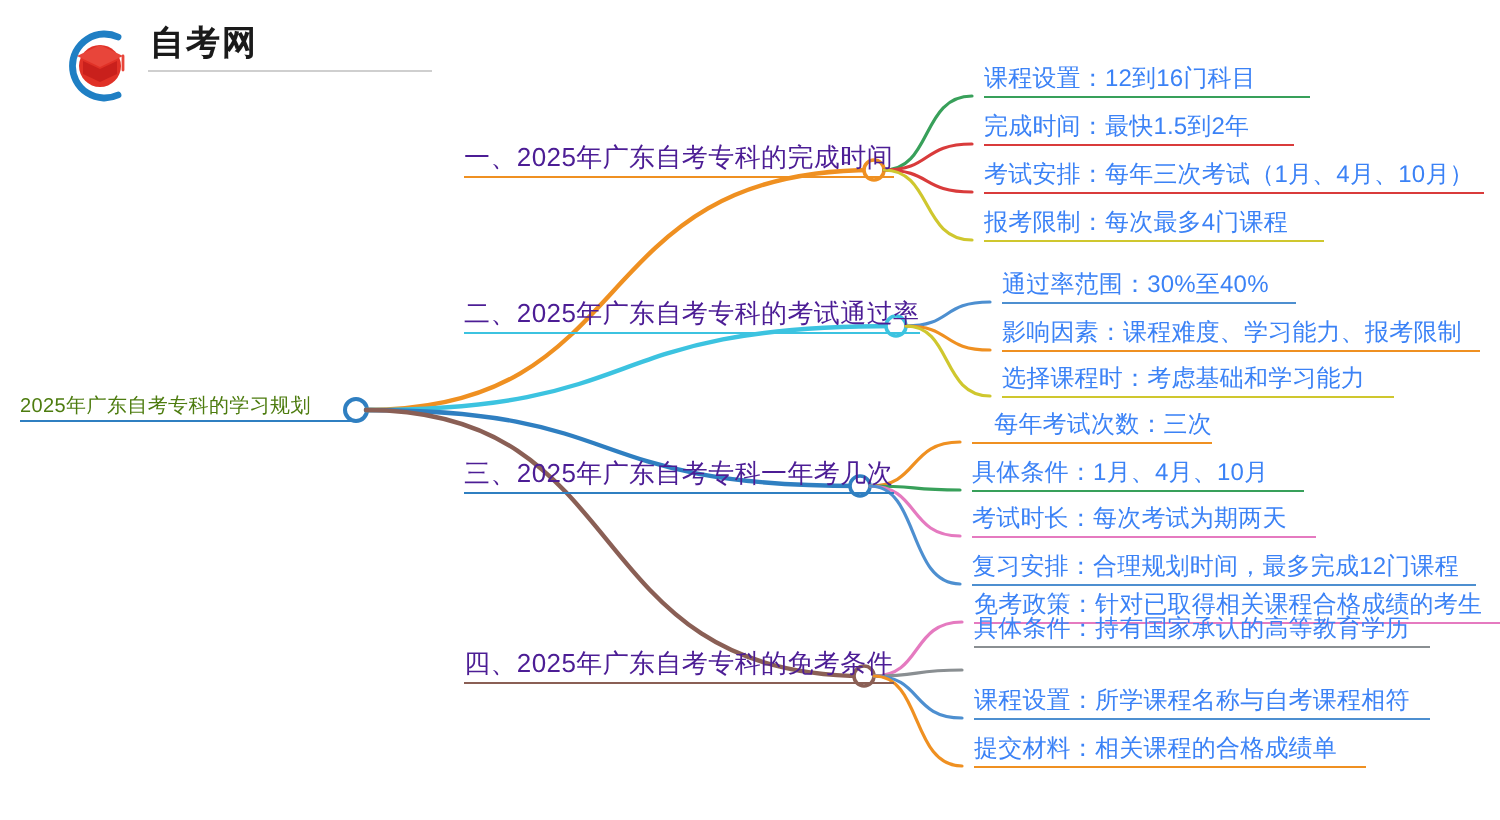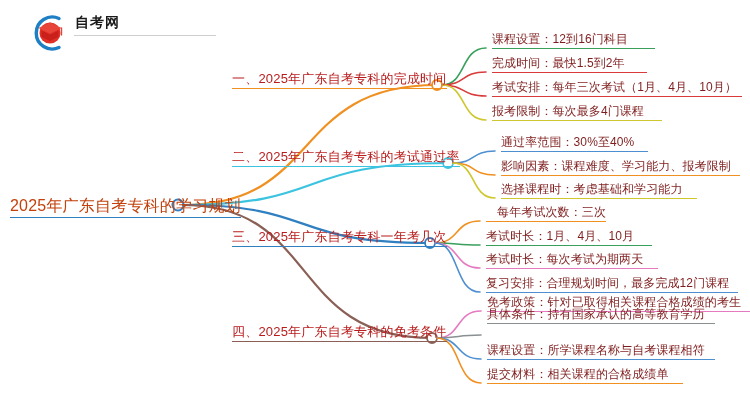--- a/index.html
+++ b/index.html
@@ -32,21 +32,21 @@
     height: 42px;
   }
   #logo-text-wrap {
     position: absolute;
     left: 48px;
     top: 0px;
     width: 150px;
     height: 46px;
   }
   #logo-title {
-    font-size: 14px;
+    font-size: 17px;
     font-weight: bold;
     color: #1a1a1a;
     letter-spacing: 1px;
     line-height: 24px;
     padding-left: 1px;
   }
   #logo-rule {
     width: 142px;
     height: 1px;
     background: #cfcfcf;
@@ -71,32 +71,32 @@
   }
 
   
   .node-label {
     position: absolute;
     white-space: nowrap;
     color: #3d4a52;
     font-family: "Liberation Sans", "DejaVu Sans", sans-serif;
   }
   .root-label {
-    font-size: 16px;
-    color: #c2410c;
+    font-size: 10px;
+    color: #4d7c0f;
     letter-spacing: 0.2px;
   }
   .branch-label {
     font-size: 13px;
-    color: #b91c1c;
+    color: #4c1d95;
     letter-spacing: 0.2px;
   }
   .leaf-label {
     font-size: 12px;
-    color: #7f1d1d;
+    color: #3b82f6;
     letter-spacing: 0.1px;
   }
 </style>
 </head>
 <body>
 
 <div id="page">
 
   <div id="logo">
     <svg id="logo-mark" viewBox="0 0 44 42">
@@ -145,21 +145,21 @@
       <div class="node-label leaf-label" style="left: 492px; top: 31px; border-bottom: 1.6px solid rgb(56, 160, 90); min-width: 163px;">课程设置：12到16门科目</div>
       <div class="node-label leaf-label" style="left: 492px; top: 55px; border-bottom: 1.6px solid rgb(217, 59, 59); min-width: 155px;">完成时间：最快1.5到2年</div>
       <div class="node-label leaf-label" style="left: 492px; top: 79px; border-bottom: 1.6px solid rgb(217, 59, 59); min-width: 250px;">考试安排：每年三次考试（1月、4月、10月）</div>
       <div class="node-label leaf-label" style="left: 492px; top: 103px; border-bottom: 1.6px solid rgb(207, 199, 46); min-width: 170px;">报考限制：每次最多4门课程</div>
       <div class="node-label branch-label" style="left: 232px; top: 148px; border-bottom: 1.6px solid rgb(60, 195, 224); min-width: 208px;">二、2025年广东自考专科的考试通过率</div>
       <div class="node-label leaf-label" style="left: 501px; top: 134px; border-bottom: 1.6px solid rgb(77, 143, 208); min-width: 147px;">通过率范围：30%至40%</div>
       <div class="node-label leaf-label" style="left: 501px; top: 158px; border-bottom: 1.6px solid rgb(239, 144, 33); min-width: 239px;">影响因素：课程难度、学习能力、报考限制</div>
       <div class="node-label leaf-label" style="left: 501px; top: 181px; border-bottom: 1.6px solid rgb(207, 199, 46); min-width: 196px;">选择课程时：考虑基础和学习能力</div>
       <div class="node-label branch-label" style="left: 232px; top: 228px; border-bottom: 1.6px solid rgb(47, 127, 193); min-width: 190px;">三、2025年广东自考专科一年考几次</div>
       <div class="node-label leaf-label" style="left: 486px; top: 204px; border-bottom: 1.6px solid rgb(239, 144, 33); min-width: 120px; text-align: right;">每年考试次数：三次</div>
-      <div class="node-label leaf-label" style="left: 486px; top: 228px; border-bottom: 1.6px solid rgb(56, 160, 90); min-width: 166px;">考试时长：1月、4月、10月</div>
+      <div class="node-label leaf-label" style="left: 486px; top: 228px; border-bottom: 1.6px solid rgb(56, 160, 90); min-width: 166px;">具体条件：1月、4月、10月</div>
       <div class="node-label leaf-label" style="left: 486px; top: 251px; border-bottom: 1.6px solid rgb(229, 122, 192); min-width: 172px;">考试时长：每次考试为期两天</div>
       <div class="node-label leaf-label" style="left: 486px; top: 275px; border-bottom: 1.6px solid rgb(77, 143, 208); min-width: 252px;">复习安排：合理规划时间，最多完成12门课程</div>
       <div class="node-label branch-label" style="left: 232px; top: 323px; border-bottom: 1.6px solid rgb(138, 95, 85); min-width: 192px;">四、2025年广东自考专科的免考条件</div>
       <div class="node-label leaf-label" style="left: 487px; top: 294px; border-bottom: 1.6px solid rgb(229, 122, 192); min-width: 263px;">免考政策：针对已取得相关课程合格成绩的考生</div>
       <div class="node-label leaf-label" style="left: 487px; top: 306px; border-bottom: 1.6px solid rgb(138, 143, 146); min-width: 228px;">具体条件：持有国家承认的高等教育学历</div>
       <div class="node-label leaf-label" style="left: 487px; top: 342px; border-bottom: 1.6px solid rgb(77, 143, 208); min-width: 228px;">课程设置：所学课程名称与自考课程相符</div>
       <div class="node-label leaf-label" style="left: 487px; top: 366px; border-bottom: 1.6px solid rgb(239, 144, 33); min-width: 196px;">提交材料：相关课程的合格成绩单</div>
     </div>
 
 </div>

